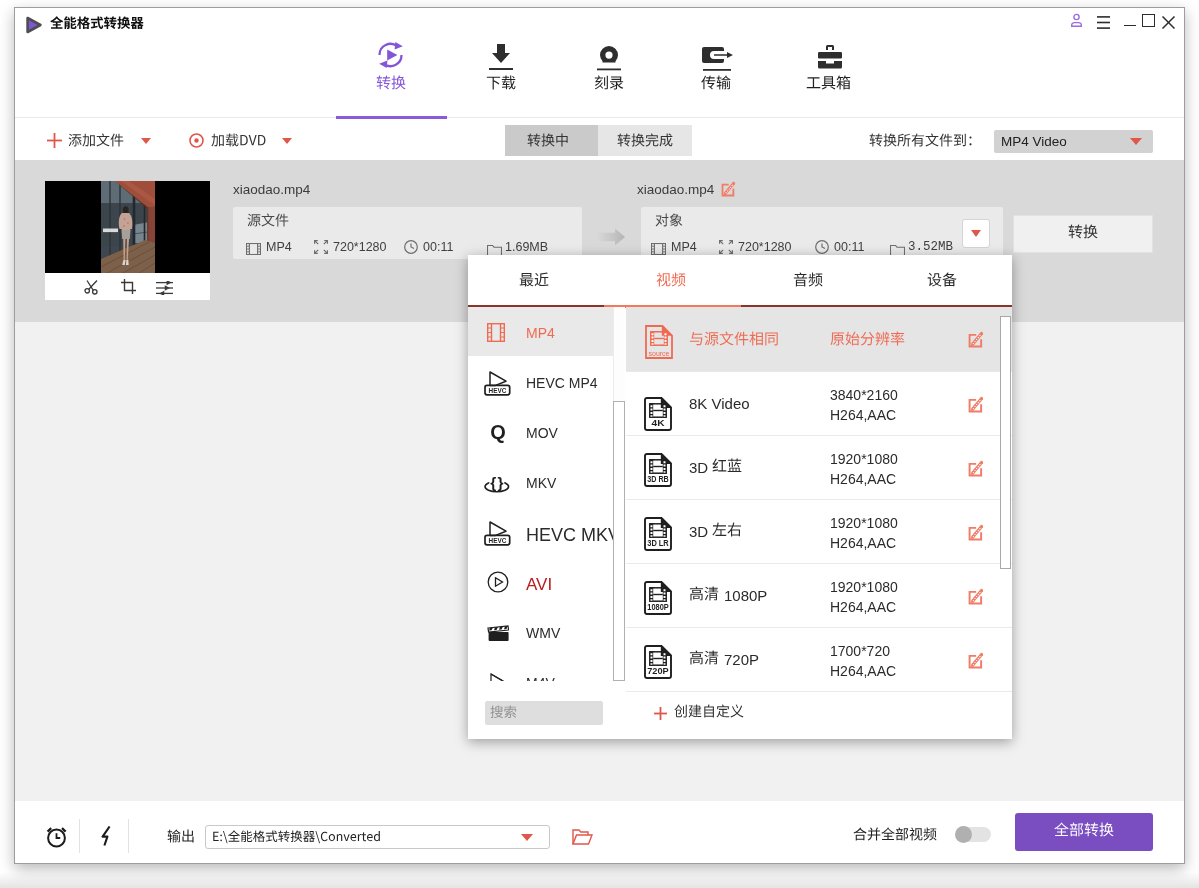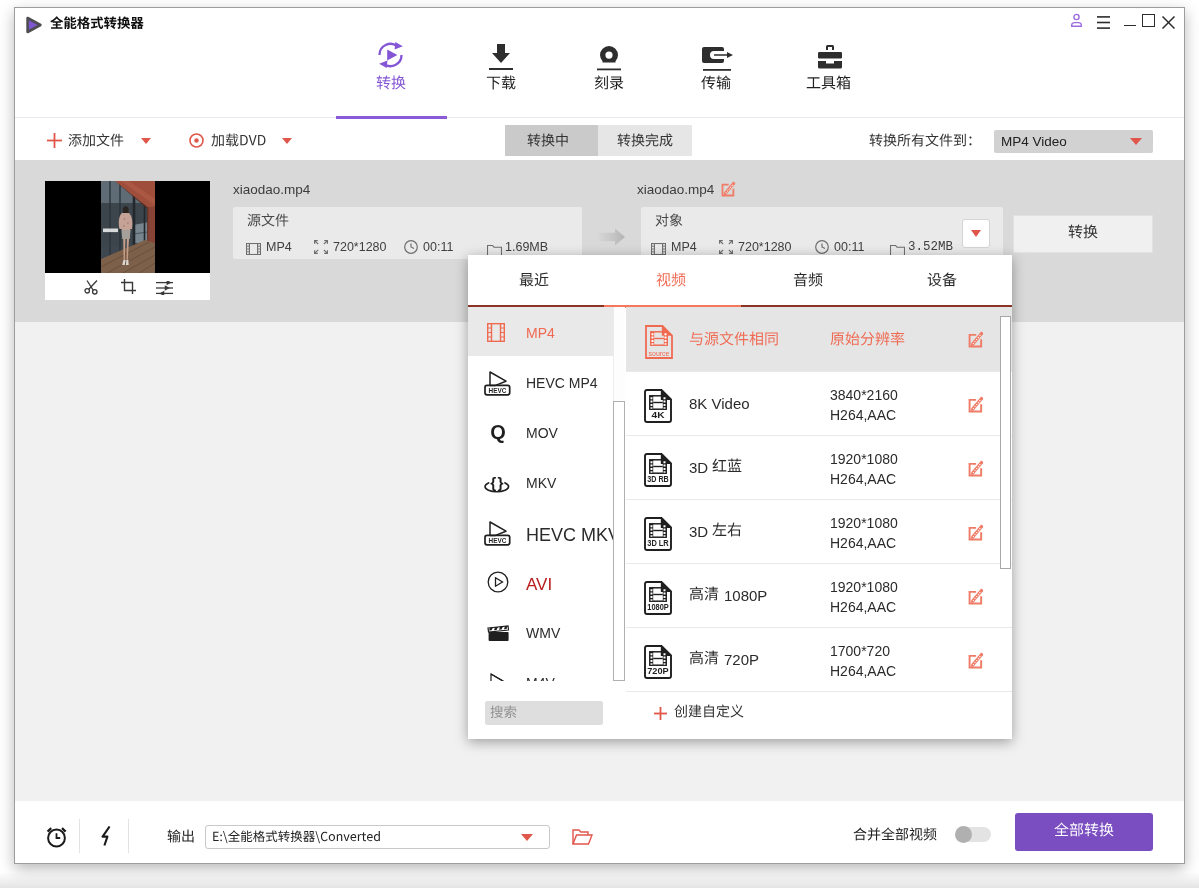--- a/index.html
+++ b/index.html
@@ -352,21 +352,21 @@
       <path transform="translate(30.00,13.20) scale(0.015000,-0.015000)" d="M673 822 604 794C675 646 795 483 900 393C915 413 942 441 961 456C857 534 735 687 673 822ZM324 820C266 667 164 528 44 442C62 428 95 399 108 384C135 406 161 430 187 457V388H380C357 218 302 59 65 -19C82 -35 102 -64 111 -83C366 9 432 190 459 388H731C720 138 705 40 680 14C670 4 658 2 637 2C614 2 552 2 487 8C501 -13 510 -45 512 -67C575 -71 636 -72 670 -69C704 -66 727 -59 748 -34C783 5 796 119 811 426C812 436 812 462 812 462H192C277 553 352 670 404 798Z"></path>
       <path transform="translate(45.00,13.20) scale(0.015000,-0.015000)" d="M415 636C414 537 402 408 374 331L432 313C461 398 472 530 470 630ZM523 831V459C523 277 505 101 342 -28C356 -39 378 -63 388 -77C566 64 588 256 588 459V831ZM89 616C108 563 121 492 122 447L181 460C179 505 164 575 144 627ZM655 615C674 562 688 491 690 446L749 459C746 505 731 574 709 627ZM138 814C155 782 174 742 187 707H53V643H367V707H261C247 745 223 795 200 834ZM57 260V197H174C169 119 146 28 57 -31C72 -43 93 -66 103 -81C206 -7 237 102 244 197H366V260H246V380H375V444H292C309 493 328 559 344 615L282 631C273 576 251 497 234 444H43V380H176V260ZM712 820C731 786 750 744 764 708H622V644H946V708H837C822 747 798 799 774 840ZM622 234V170H750V-80H821V170H947V234H821V377H960V440H865C884 492 906 560 924 618L860 633C849 577 826 495 806 440H610V377H750V234Z"></path>
       <path transform="translate(60.00,13.20) scale(0.015000,-0.015000)" d="M829 643C794 603 732 548 687 515L742 478C788 510 846 558 892 605ZM56 337 94 277C160 309 242 353 319 394L304 451C213 407 118 363 56 337ZM85 599C139 565 205 515 236 481L290 527C256 561 190 609 136 640ZM677 408C746 366 832 306 874 266L930 311C886 351 797 410 730 448ZM51 202V132H460V-80H540V132H950V202H540V284H460V202ZM435 828C450 805 468 776 481 750H71V681H438C408 633 374 592 361 579C346 561 331 550 317 547C324 530 334 498 338 483C353 489 375 494 490 503C442 454 399 415 379 399C345 371 319 352 297 349C305 330 315 297 318 284C339 293 374 298 636 324C648 304 658 286 664 270L724 297C703 343 652 415 607 466L551 443C568 424 585 401 600 379L423 364C511 434 599 522 679 615L618 650C597 622 573 594 550 567L421 560C454 595 487 637 516 681H941V750H569C555 779 531 818 508 847Z"></path>
     </svg></div>
 <div style="position:absolute;left:968px;top:331px;width:17px;height:17px"><svg width="17" height="17" viewBox="0 0 15 15" fill="none">
       <path d="M11.6,7.2 L11.6,13.6 L1.4,13.6 L1.4,3.4 L7.2,3.4" stroke="#f07b66" stroke-width="1.7"></path>
       <path d="M2.7,13.3 L2.85,10.8 L11.1,1.0 C12.1,0.1 13.9,1.7 13.2,2.8 L4.9,12.7 Z" fill="#f07b66"></path>
       <path d="M4.4,11.4 L11.7,2.7" stroke="#ffffff" stroke-width="0.95" stroke-dasharray="1.05,1.2"></path>
     </svg></div>
 <div style="position:absolute;left:626px;top:371px;width:386px;height:1px;background:#e9e9e9"></div>
-<div style="position:absolute;left:644px;top:389px;width:31px;height:34px"><svg width="28" height="34" viewBox="0 0 28 34" fill="none">
+<div style="position:absolute;left:644px;top:397px;width:31px;height:34px"><svg width="28" height="34" viewBox="0 0 28 34" fill="none">
       <path d="M3,1 L17.5,1 L27,10.5 L27,31 Q27,33 25,33 L3,33 Q1,33 1,31 L1,3 Q1,1 3,1 Z" stroke="#1f1f1f" stroke-width="1.9"></path>
       <path d="M16.8,0.8 L26.9,10.9 L16.8,10.9 Z" fill="#1f1f1f"></path>
       <rect x="5.8" y="6.8" width="16.4" height="13.4" stroke="#1f1f1f" stroke-width="1.5"></rect>
       <rect x="5.8" y="6.8" width="3.4" height="13.4" fill="#1f1f1f"></rect>
       <rect x="18.8" y="6.8" width="3.4" height="13.4" fill="#1f1f1f"></rect>
       <path d="M6.5,8.3 h2 v2 h-2 Z M6.5,11.6 h2 v2 h-2 Z M6.5,14.9 h2 v2 h-2 Z M6.5,18.2 h2 v1.5 h-2 Z" fill="#fff"></path>
       <path d="M19.5,8.3 h2 v2 h-2 Z M19.5,11.6 h2 v2 h-2 Z M19.5,14.9 h2 v2 h-2 Z M19.5,18.2 h2 v1.5 h-2 Z" fill="#fff"></path>
       <line x1="9.2" y1="13.5" x2="18.8" y2="13.5" stroke="#1f1f1f" stroke-width="1.4"></line>
       <text x="14" y="29.2" font-family="Liberation Sans" font-size="9.5" font-weight="bold" text-anchor="middle" fill="#1f1f1f" stroke="none" textLength="13" lengthAdjust="spacingAndGlyphs">4K</text>
     </svg></div>

